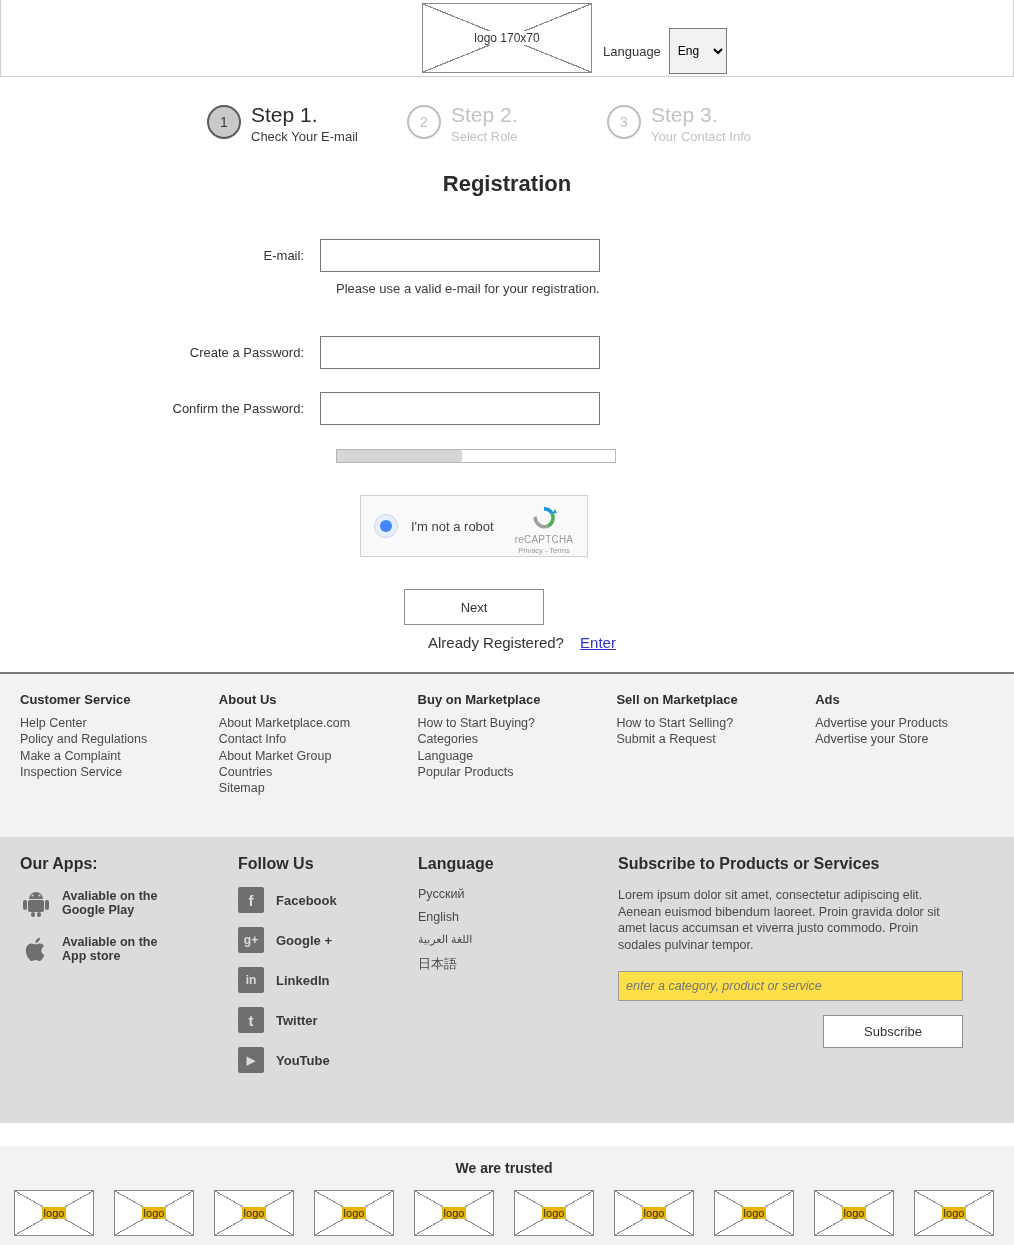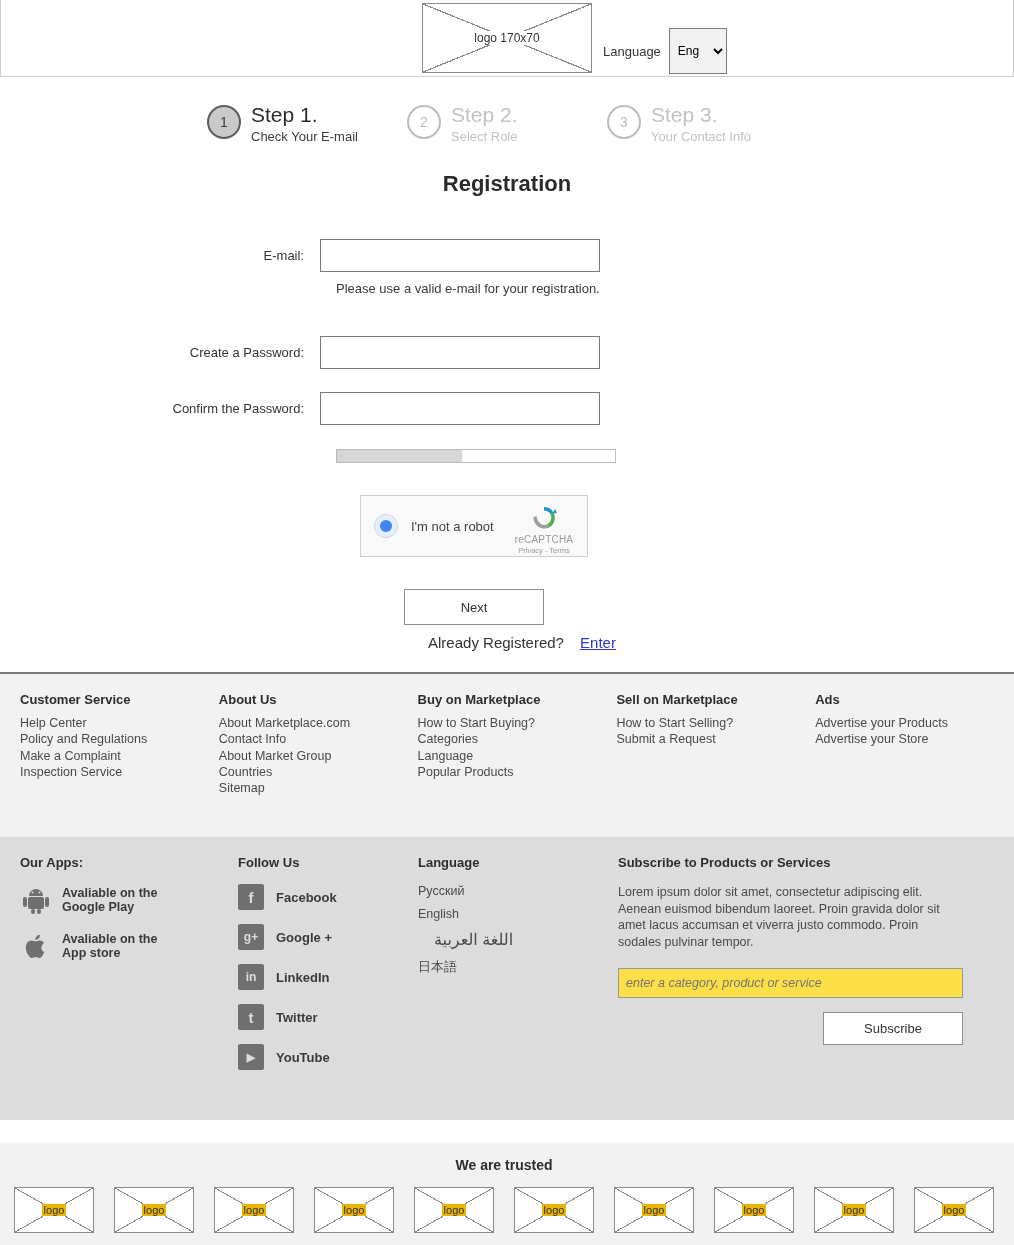--- a/index.html
+++ b/index.html
@@ -211,42 +211,42 @@
     margin-bottom: 1px;
   }
 
   
   .footer-mid {
     background: #dcdcdc;
     padding: 18px 0 36px 20px;
     display: flex;
     position: relative;
   }
-  .footer-mid h4 { margin: 0 0 14px 0; font-size: 13px; color: #2d2d2d; }
+  .footer-mid h4 { margin: 0 0 14px 0; font-size: 16px; color: #2d2d2d; }
   .mcol-apps { width: 218px; }
   .mcol-follow { width: 180px; }
   .mcol-lang { width: 200px; }
   .mcol-sub { width: 360px; }
 
   .app-item { display: flex; align-items: center; margin-bottom: 14px; }
   .app-item .glyph { width: 32px; height: 32px; margin-right: 10px; color: #6f6f6f; }
   .app-item .lbl { font-size: 12.5px; font-weight: bold; color: #3a3a3a; line-height: 1.15; }
 
   .soc-item { display: flex; align-items: center; margin-bottom: 14px; }
   .soc-icon {
     width: 26px; height: 26px; margin-right: 12px;
     background: #6f6f6f; color: #dcdcdc;
     display: flex; align-items: center; justify-content: center;
     font-weight: bold; font-size: 15px;
     border-radius: 2px;
   }
   .soc-lbl { font-size: 13px; font-weight: bold; color: #3a3a3a; }
 
   .lang-item { font-size: 12.5px; color: #4a4a4a; margin-bottom: 9px; }
-  .lang-item.ar { font-size: 16px; margin-left: 16px; }
+  .lang-item.ar { font-size: 11px; }
   .lang-item.jp { font-size: 13px; }
 
   .sub-text {
     font-size: 12.5px; color: #4a4a4a;
     line-height: 1.32;
     width: 345px;
     margin-bottom: 18px;
   }
   .sub-input {
     width: 345px; height: 30px;

